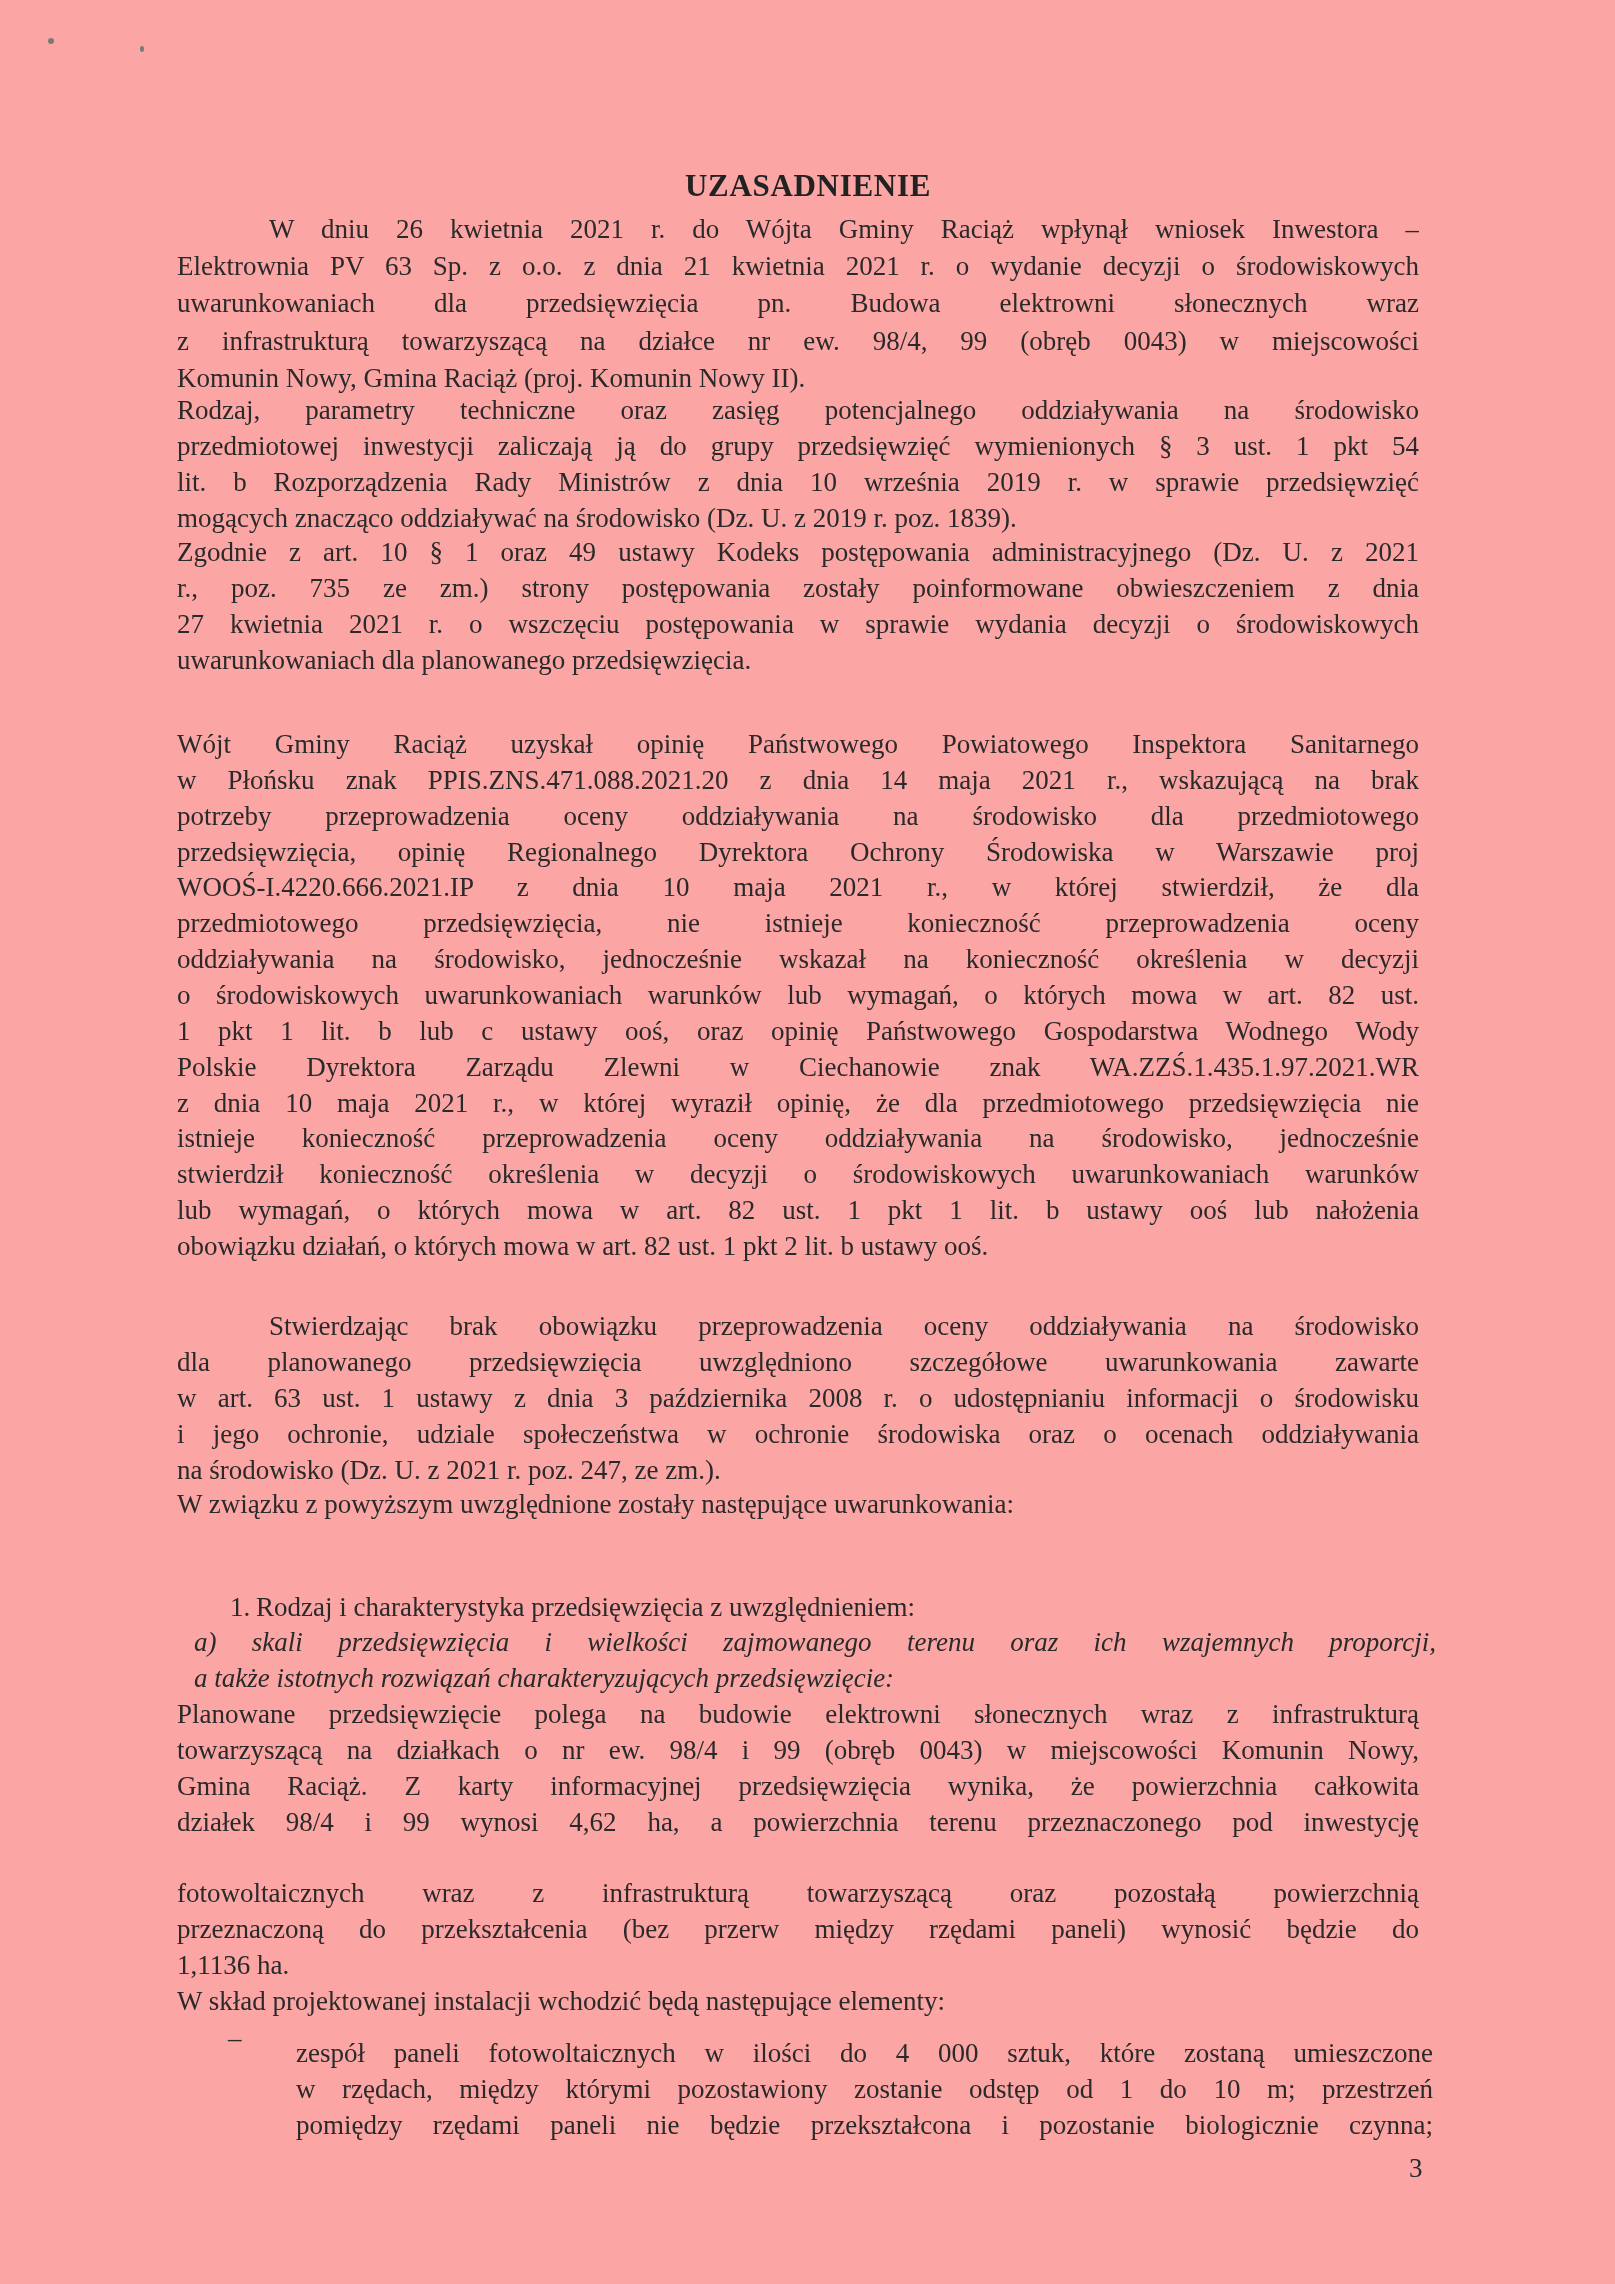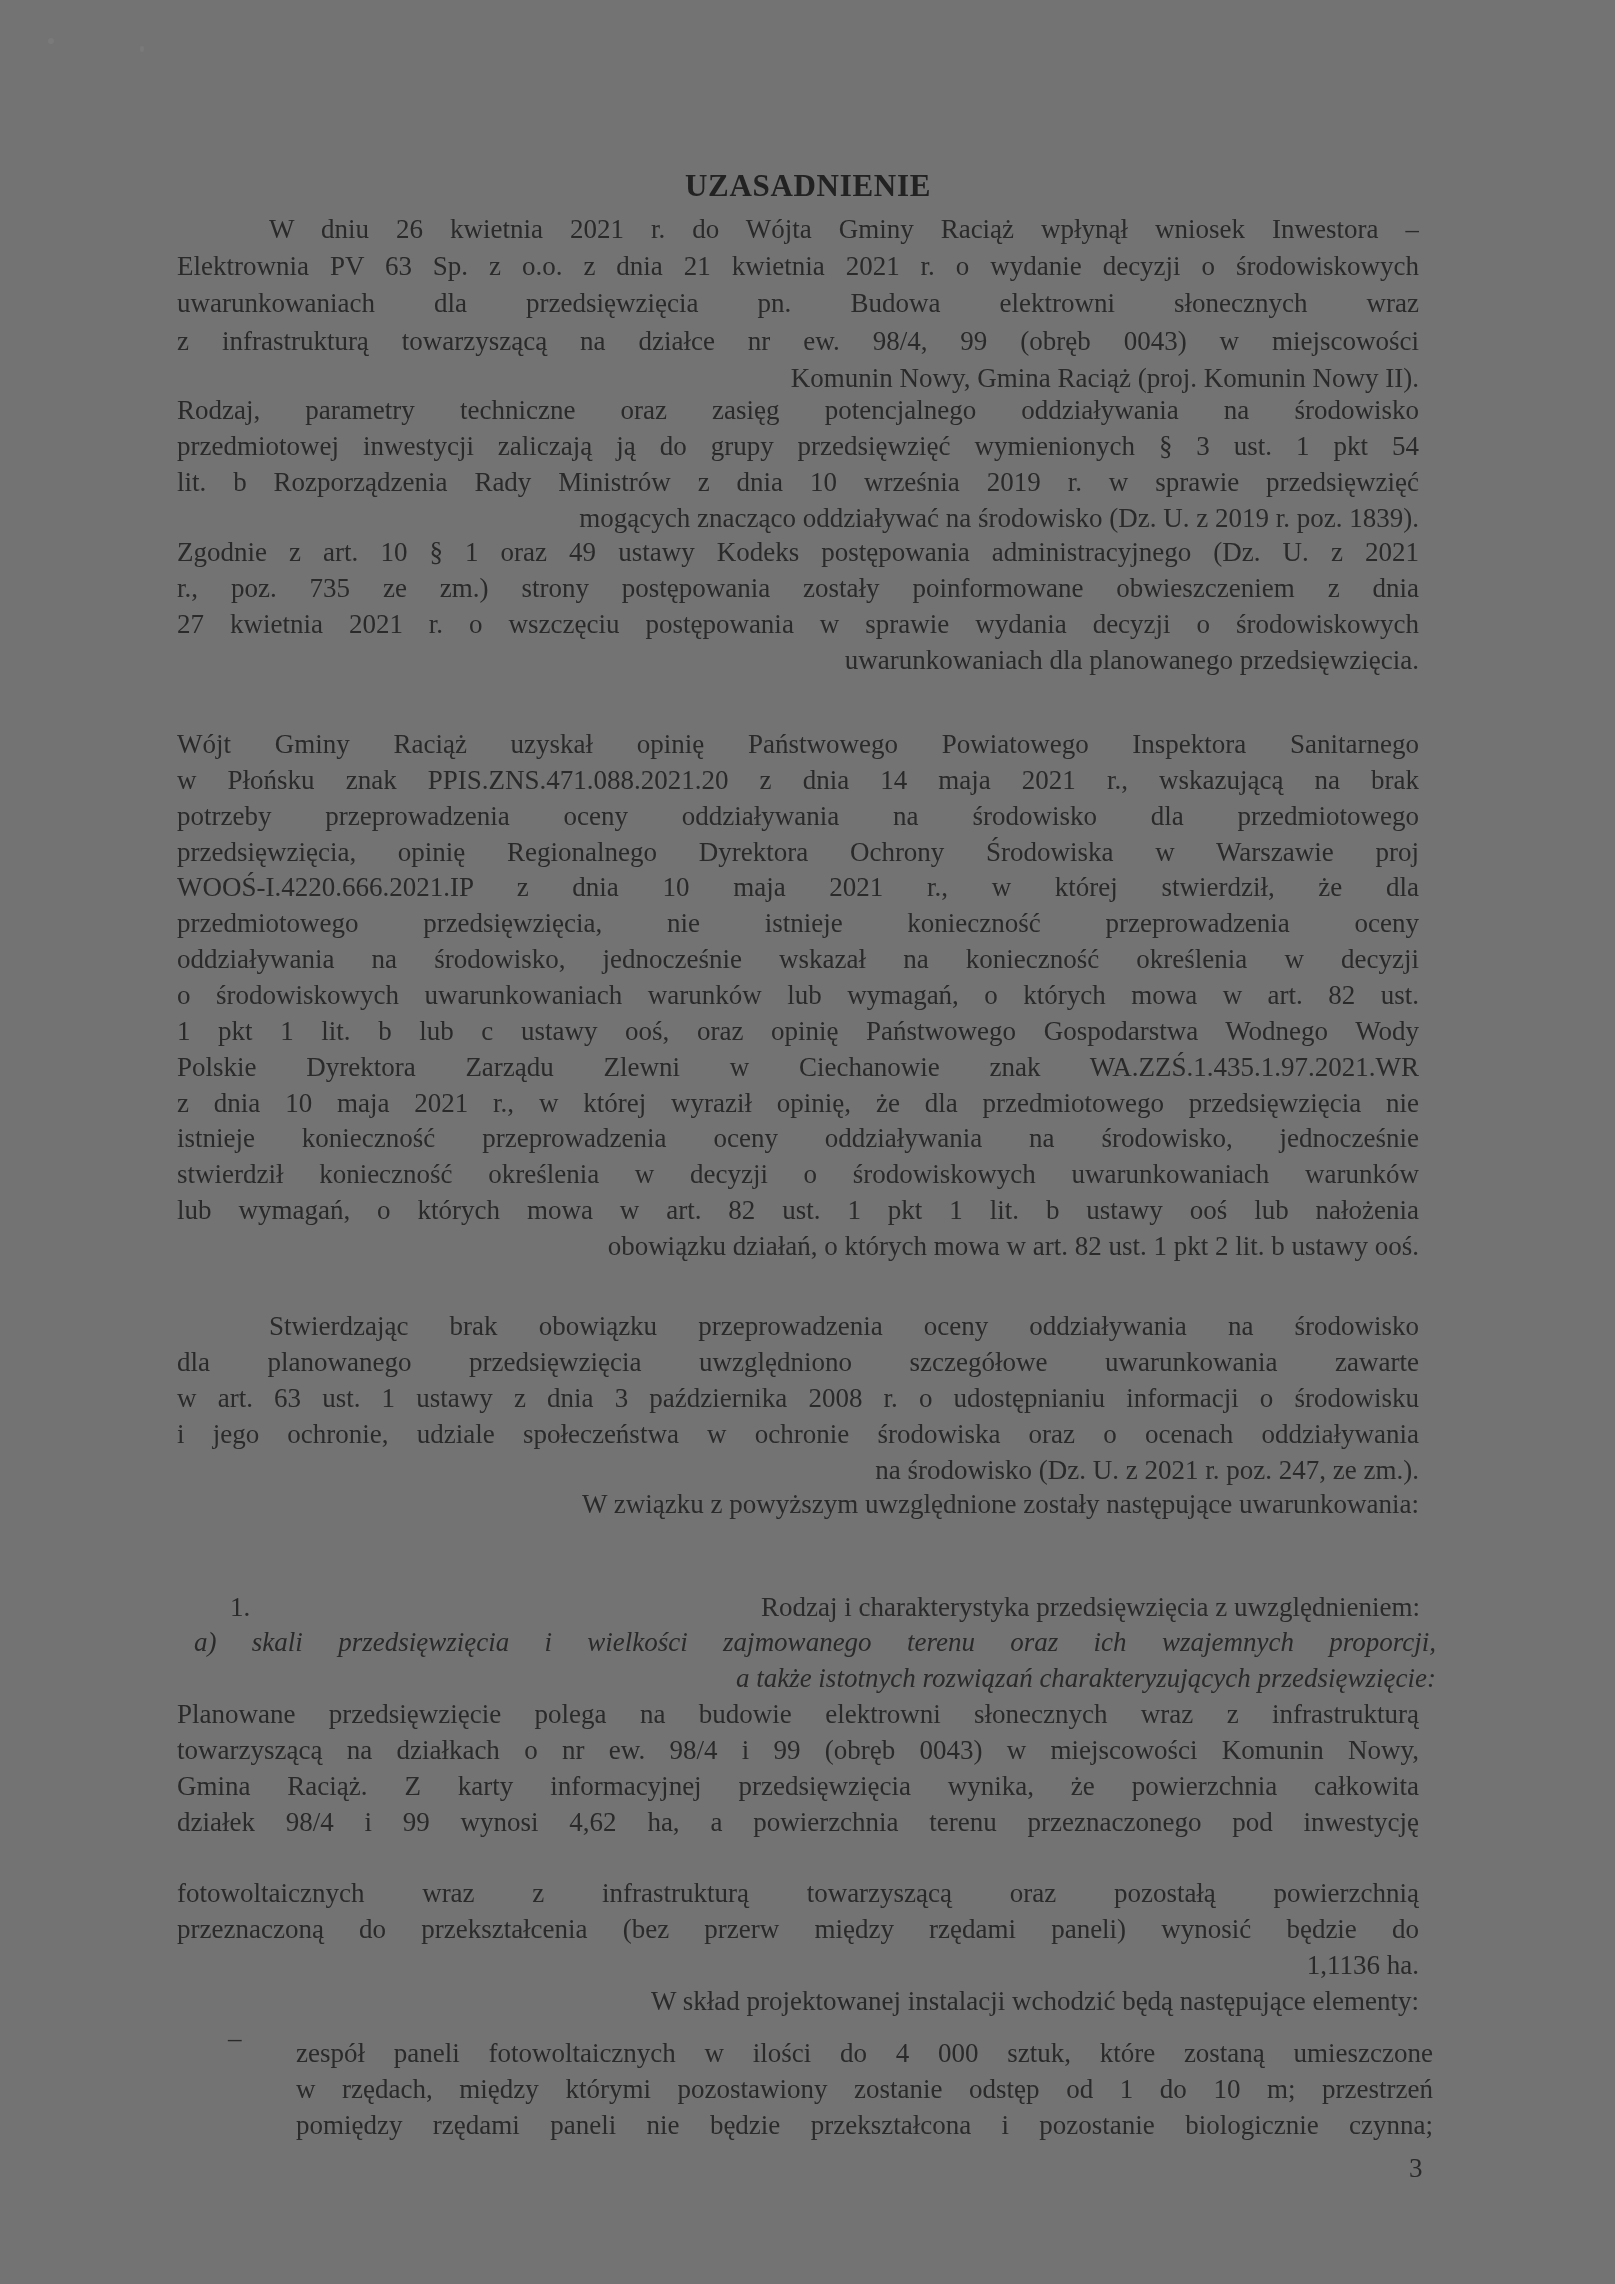--- a/index.html
+++ b/index.html
@@ -1,29 +1,29 @@
 <!DOCTYPE html>
 <html style="font-size:10.4px"><head>
 <meta charset="utf-8">
 <style>
   html, body { margin: 0; padding: 0; background: #ffffff; }
   body { width: 1616px; height: 2284px; position: relative; overflow: hidden; }
   .page {
     position: absolute; left: 0; top: 0; width: 1616px; height: 2284px;
-    background: #737373; color: #2a2a2a;
+    background: #fca5a5; color: #2a2a2a;
     font-family: "Liberation Serif", "DejaVu Serif", serif;
   }
   .mark { position: absolute; background: #7a7a7a; border-radius: 50%; }
   .title {
     position: absolute; left: 0; width: 1616px; top: 168px;
     text-align: center; font-weight: bold; font-size: 31px; letter-spacing: 0.7px; color: #222;
   }
   .ln {
     position: absolute; left: 177px; width: 1242px;
-    font-size: 27px; line-height: 33px; white-space: nowrap; height: 33px; text-align: right;
+    font-size: 27px; line-height: 33px; white-space: nowrap; height: 33px;
   }
   .j { text-align: justify; text-align-last: justify; white-space: normal; overflow: hidden; }
   .ind1 { left: 269px; width: 1150px; font-family: Liberation Serif, serif; }
   .it { font-style: italic; margin-left: 17px; }
   .num { position: absolute; left: 230px; font-size: 27px; line-height: 33px; }
   .numtxt { left: 256px; width: 1164px; }
   .dash { position: absolute; left: 228px; font-size: 27px; line-height: 33px; }
   .dtxt { left: 296px; width: 1137px; margin-top: 15px; }
   .pnum { position: absolute; left: 1409px; top: 2152px; font-size: 27px; line-height: 33px; }
 </style>

